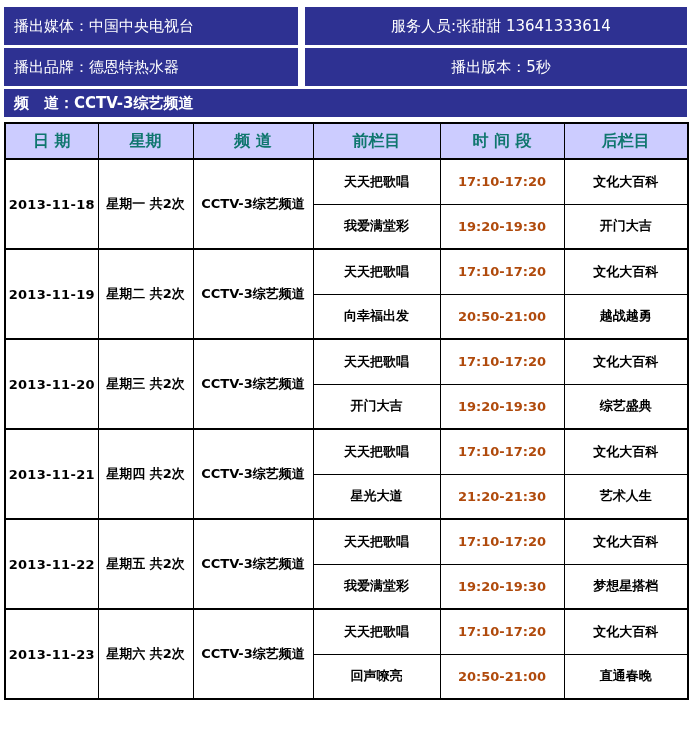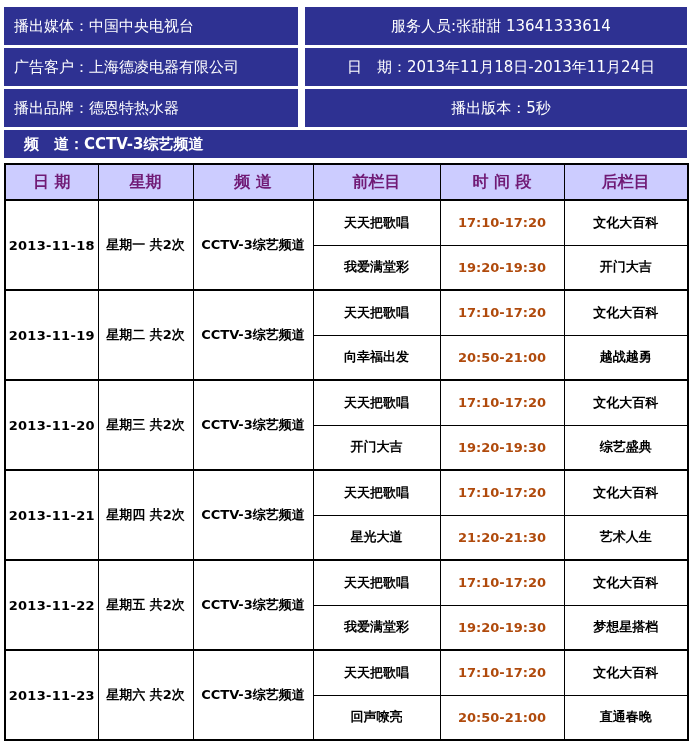--- a/index.html
+++ b/index.html
@@ -22,30 +22,30 @@
   .info-cell{
     background:var(--navy);color:#ffffff;font-weight:normal;
     font-size:15px;line-height:38px;height:38px;
     padding-left:10px;white-space:nowrap;overflow:hidden;
   }
   .info-cell.left{width:294px;margin-right:7px;}
   .info-cell.right{flex:1;text-align:center;}
   .channel-banner{
     background:var(--navy);color:#ffffff;font-weight:bold;
     font-size:15px;line-height:28px;height:28px;
-    padding-left:20px;margin-bottom:5px;
+    padding-left:10px;margin-bottom:5px;
   }
 
   
   table.schedule{
     width:683px;border-collapse:collapse;table-layout:fixed;
     border:2px solid var(--border);
   }
   table.schedule th{
-    background:var(--lavender);color:#701a75;font-weight:bold;
+    background:var(--lavender);color:#0f766e;font-weight:bold;
     font-size:16px;height:36px;text-align:center;
     border:1px solid var(--border);
     border-top:2px solid var(--border);
     border-bottom:2px solid var(--border);
     padding:0;
   }
   table.schedule td{
     border:1px solid var(--border);
     text-align:center;vertical-align:middle;
     font-weight:bold;font-size:13px;
@@ -57,24 +57,20 @@
 </style>
 </head>
 <body>
 
 <div class="page">
 
   <div class="info-panel">
     <div class="info-row">
       <div class="info-cell left">播出媒体：中国中央电视台</div>
       <div class="info-cell right">服务人员:张甜甜  13641333614</div>
-    </div>
-    <div class="info-row">
-      <div class="info-cell left">广告客户：上海德凌电器有限公司</div>
-      <div class="info-cell right">日　期：2013年11月18日-2013年11月24日</div>
     </div>
     <div class="info-row">
       <div class="info-cell left">播出品牌：德恩特热水器</div>
       <div class="info-cell right">播出版本：5秒</div>
     </div>
     <div class="channel-banner">频　道：CCTV-3综艺频道</div>
   </div>
 
   <table class="schedule">
     <colgroup>

